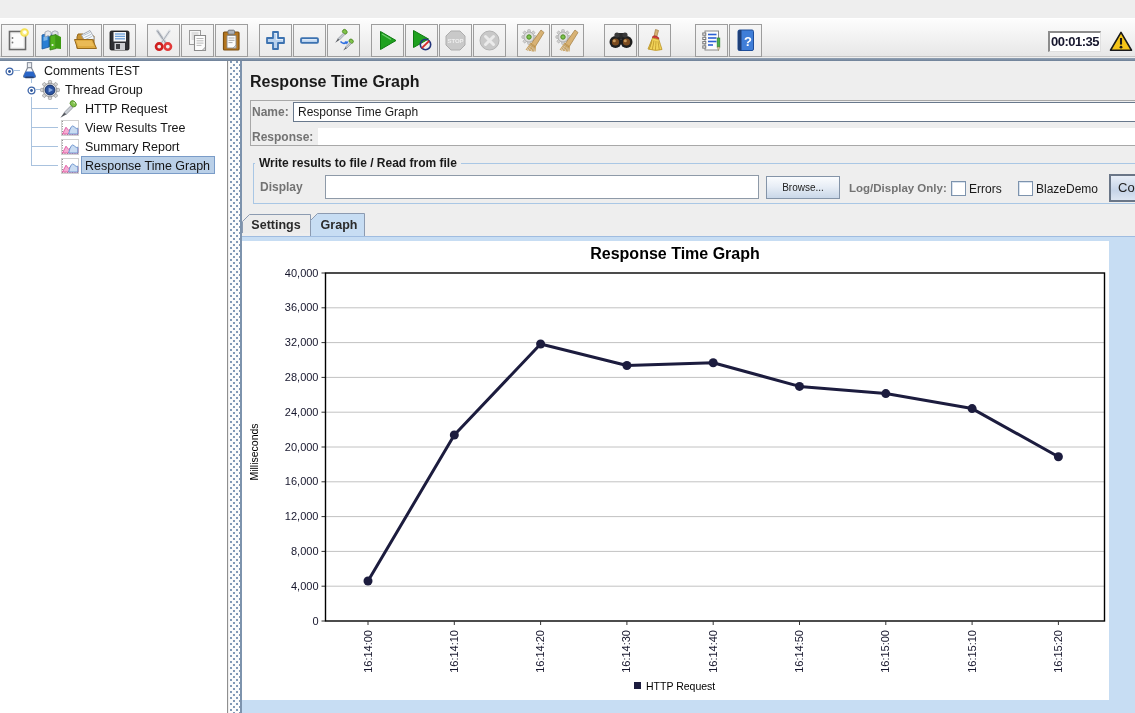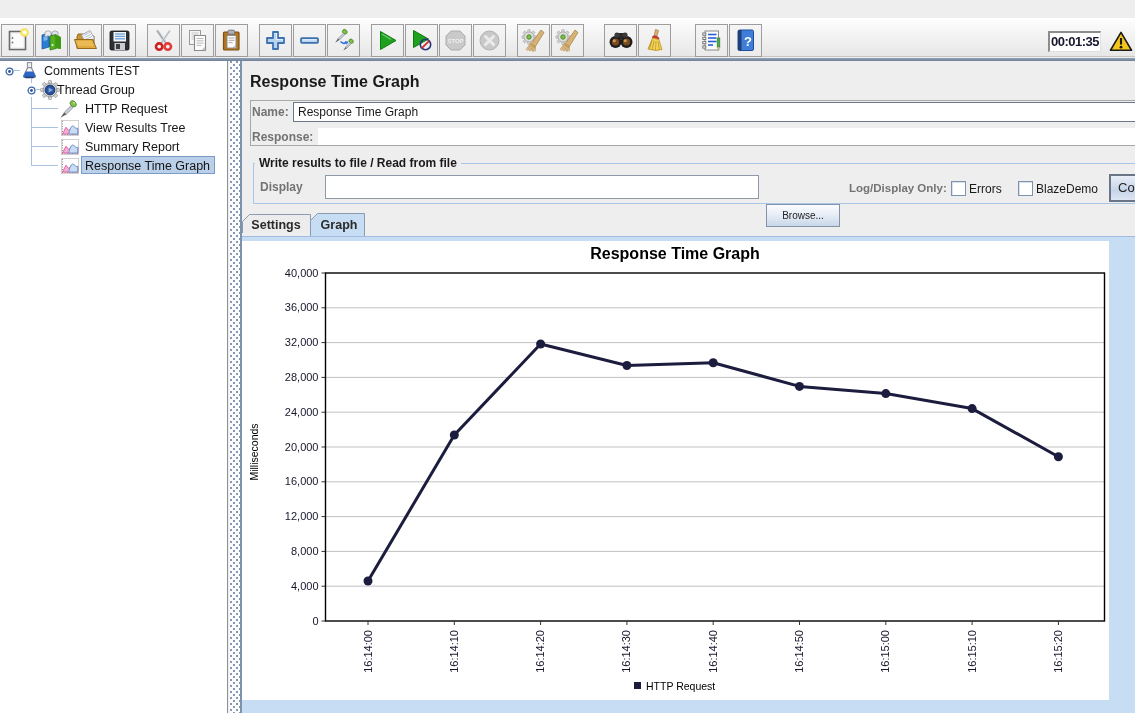--- a/index.html
+++ b/index.html
@@ -44,21 +44,21 @@
     border:1px solid #a8a8a8; border-right:none; }
   #namefield { position:absolute; left:293px; top:102px; width:842px; height:20px; background:#fff;
     border:1px solid #68788c; border-right:none; font-size:12px; color:#1a1a1a; line-height:19px; padding-left:4px; }
   #commfield { position:absolute; left:318px; top:128px; width:817px; height:17px; background:#fff; }
 
   
   #groupbox { position:absolute; left:253px; top:163px; width:882px; height:41px; border:1px solid #a9c7e5; border-right:none; }
   #grouptitle { position:absolute; left:255px; top:156px; font-size:12px; font-weight:700; color:#1a1a1a; background:#eeeeee; padding:0 4px; }
   #filenamefield { position:absolute; left:325px; top:175px; width:434px; height:24px; background:#fff; border:1px solid #8e9aa8; }
   #browsebtn { position:absolute; left:766px; top:176px; width:74px; height:23px; background:linear-gradient(#fafcfe,#e8eef6 45%,#c9d7e8);
-    border:1px solid #8494a8; font-size:10px; color:#222; text-align:center; line-height:22px;margin-top:28px; }
+    border:1px solid #8494a8; font-size:10px; color:#222; text-align:center; line-height:22px; }
   .cb { position:absolute; top:181px; width:15px; height:15px; background:#fff; border:1px solid #7d93ad; box-shadow:inset 1px 1px 0 #d8e2ee; }
   .cblabel { position:absolute; top:182px; font-size:12px; color:#1a1a1a; }
   #confbtn { position:absolute; left:1109px; top:174px; width:28px; height:28px; background:linear-gradient(#e8eef7,#c6d4e8 60%, #dce5f2);
     border:2px solid #6a7687; font-size:13px; color:#222; padding-left:7px; line-height:24px; font-weight:400; }
   #tabcontent { position:absolute; left:242px; top:236px; width:893px; height:477px; background:#c7ddf3; border-top:1px solid #9fbce0; }
   #chartwhite { position:absolute; left:242px; top:241px; width:867px; height:459px; background:#ffffff; }
 </style>
 </head>
 <body>
 <div id="app">
@@ -344,21 +344,21 @@
 <rect x="8.4" y="0.5" width="3.2" height="19" rx="1"></rect>
 <rect x="0.5" y="8.4" width="19" height="3.2" rx="1"></rect>
 <rect x="8.4" y="0.5" width="3.2" height="19" rx="1" transform="rotate(45 10 10)"></rect>
 <rect x="8.4" y="0.5" width="3.2" height="19" rx="1" transform="rotate(-45 10 10)"></rect>
 </g>
 <circle cx="10" cy="10" r="6.8" fill="#dcdcdc" stroke="#999"></circle>
 <circle cx="10" cy="10" r="4.9" fill="#2c53a0"></circle>
 <circle cx="10" cy="10" r="4.9" fill="none" stroke="#1a3468"></circle>
 <path d="M8.6,7.4 L13,10 L8.6,12.6 Z" fill="#8fb2e8" opacity="0.9"></path>
 </svg>
-  <div class="trow" style="left:57px;top:83px">Thread Group</div>
+  <div class="trow" style="left:65px;top:83px">Thread Group</div>
 
   <div class="tline" style="left:31px;top:97px;width:1px;height:69px"></div>
   <div class="tline" style="left:31px;top:108px;width:27px;height:1px"></div>
   <svg class="abs" style="left:59px;top:99px" width="21" height="21" viewBox="0 0 21 21">
 <ellipse cx="14.2" cy="4.8" rx="3.4" ry="2.6" transform="rotate(45 14.2 4.8)" fill="#82c24e" stroke="#4e8c22" stroke-width="0.9"></ellipse>
 <ellipse cx="15.2" cy="3.8" rx="1.2" ry="0.8" transform="rotate(45 15.2 3.8)" fill="#c2e2a2"></ellipse>
 <path d="M11.8,6.8 L5.2,13.4 L7.2,15.4 L13.8,8.8 Z" fill="#c8cdd4" stroke="#8a8f98" stroke-width="0.8"></path>
 <path d="M5.2,13.4 L1.4,18.8 L7.2,15.4 Z" fill="#55595f"></path>
 </svg>
   <div class="trow" style="left:85px;top:102px">HTTP Request</div>

